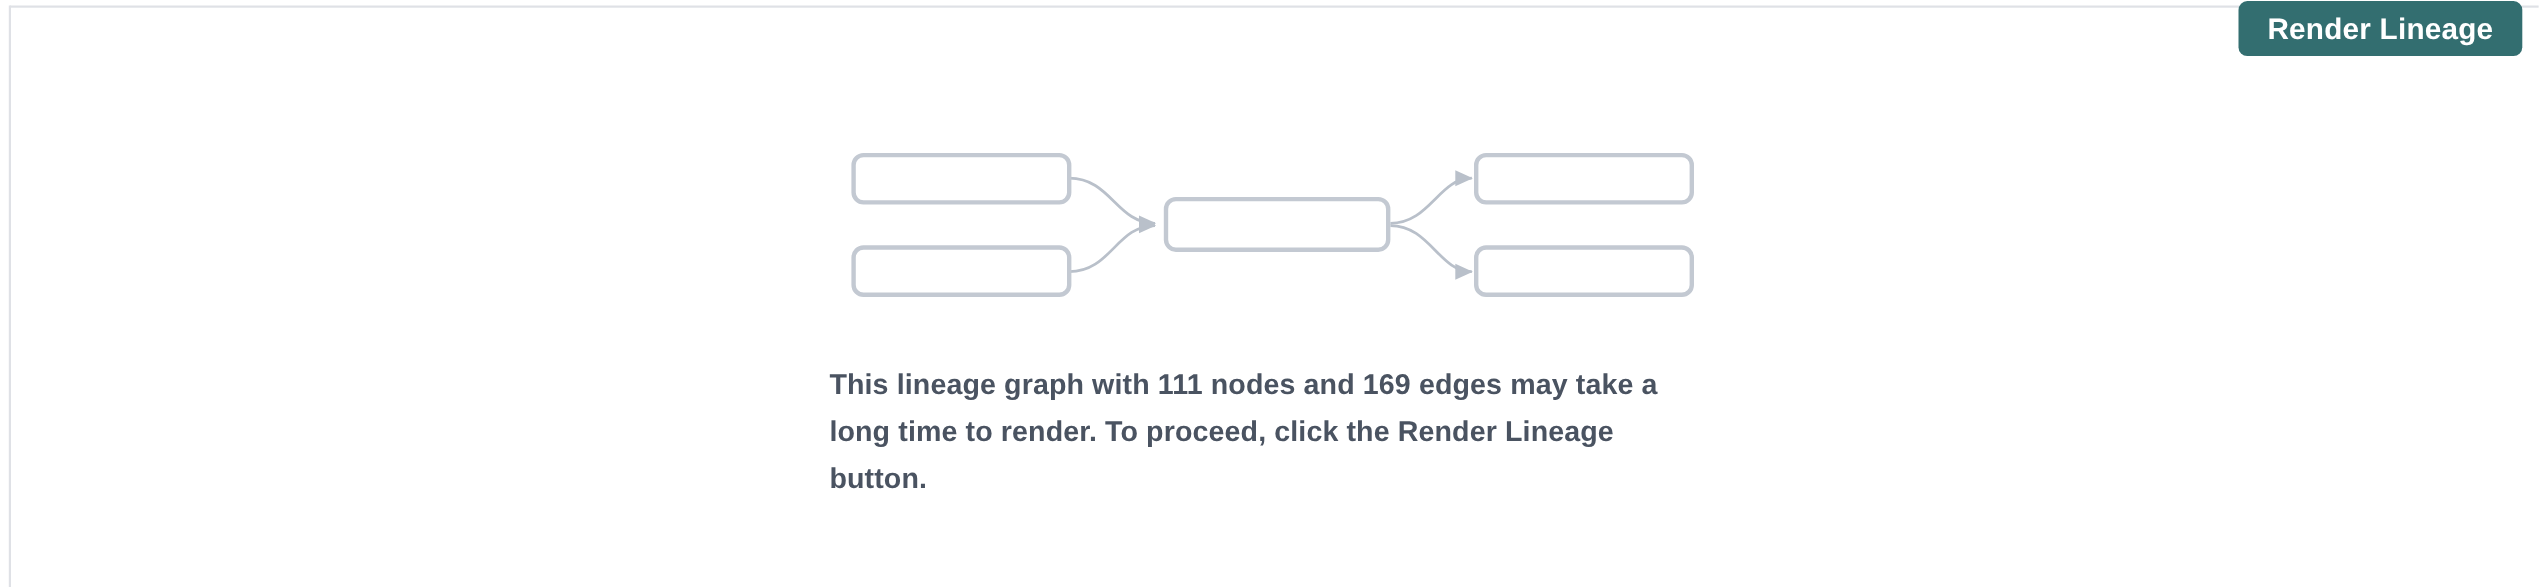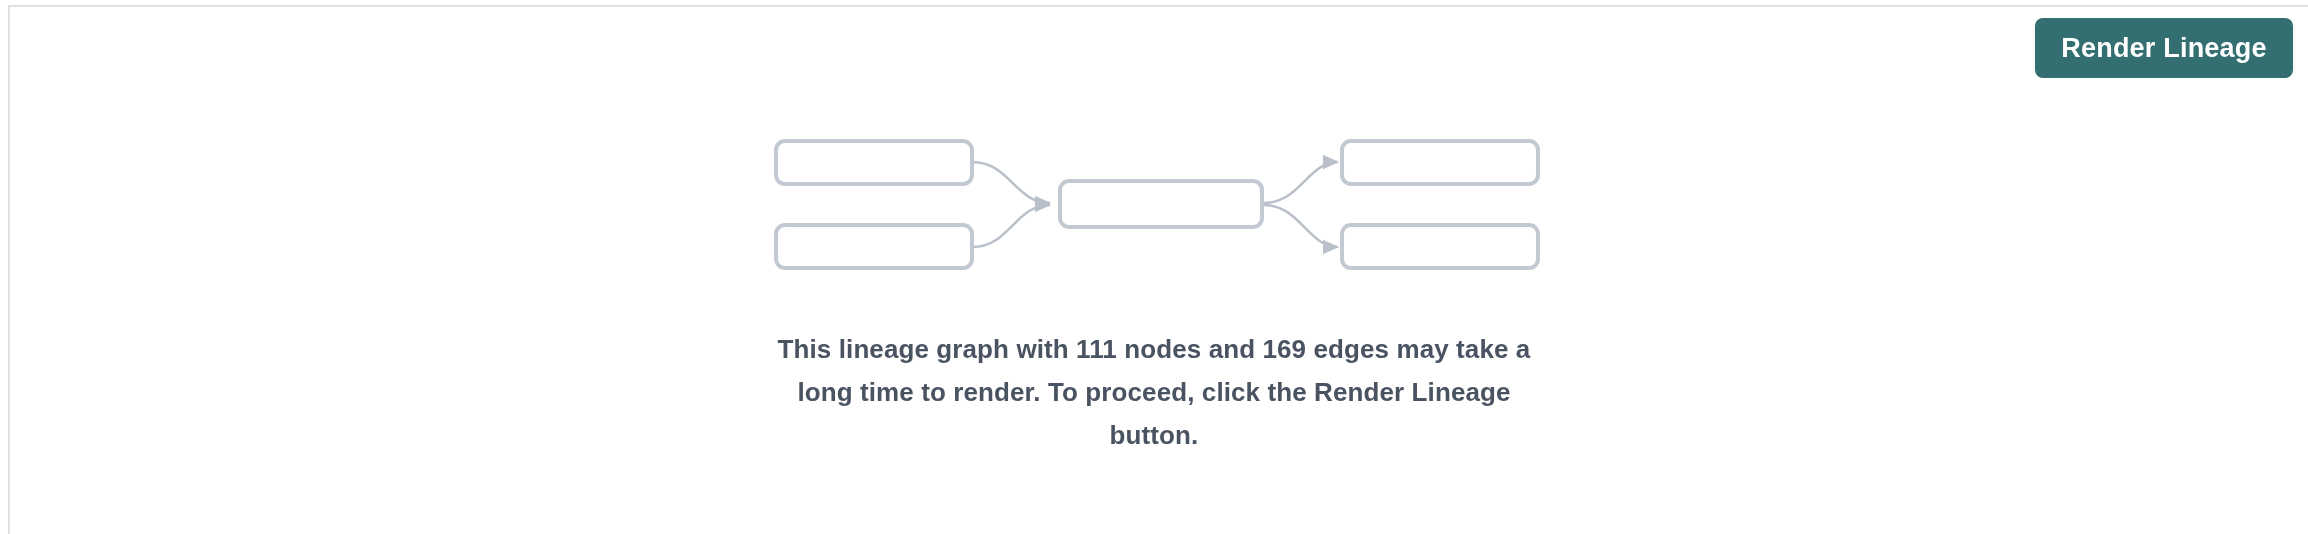--- a/index.html
+++ b/index.html
@@ -35,23 +35,23 @@
     top: 5px;
     width: 2px;
     height: 529px;
     background: #dfe1e6;
   }
 
   
   .render-button {
     position: absolute;
     left: 2035px;
-    top: 18px;
+    top: 1px;
     width: 258px;
-    height: 60px;
+    height: 50px;
     background: #336e70;
     color: #ffffff;
     border: none;
     border-radius: 8px;
     font-family: "Liberation Sans", sans-serif;
     font-size: 27px;
     font-weight: bold;
     letter-spacing: 0.2px;
     cursor: pointer;
     display: flex;
@@ -81,21 +81,21 @@
     stroke-width: 2.5;
   }
   .ph-arrow-fill { fill: #b9c0ca; }
 
   
   .message {
     position: absolute;
     left: 754px;
     top: 328px;
     width: 800px;
-    text-align: center;
+    text-align: left;
     color: #4a5361;
     font-family: "Liberation Sans", sans-serif;
     font-size: 26px;
     font-weight: bold;
     line-height: 43px;
     letter-spacing: 0.1px;
   }
 </style>
 </head>
 <body>

